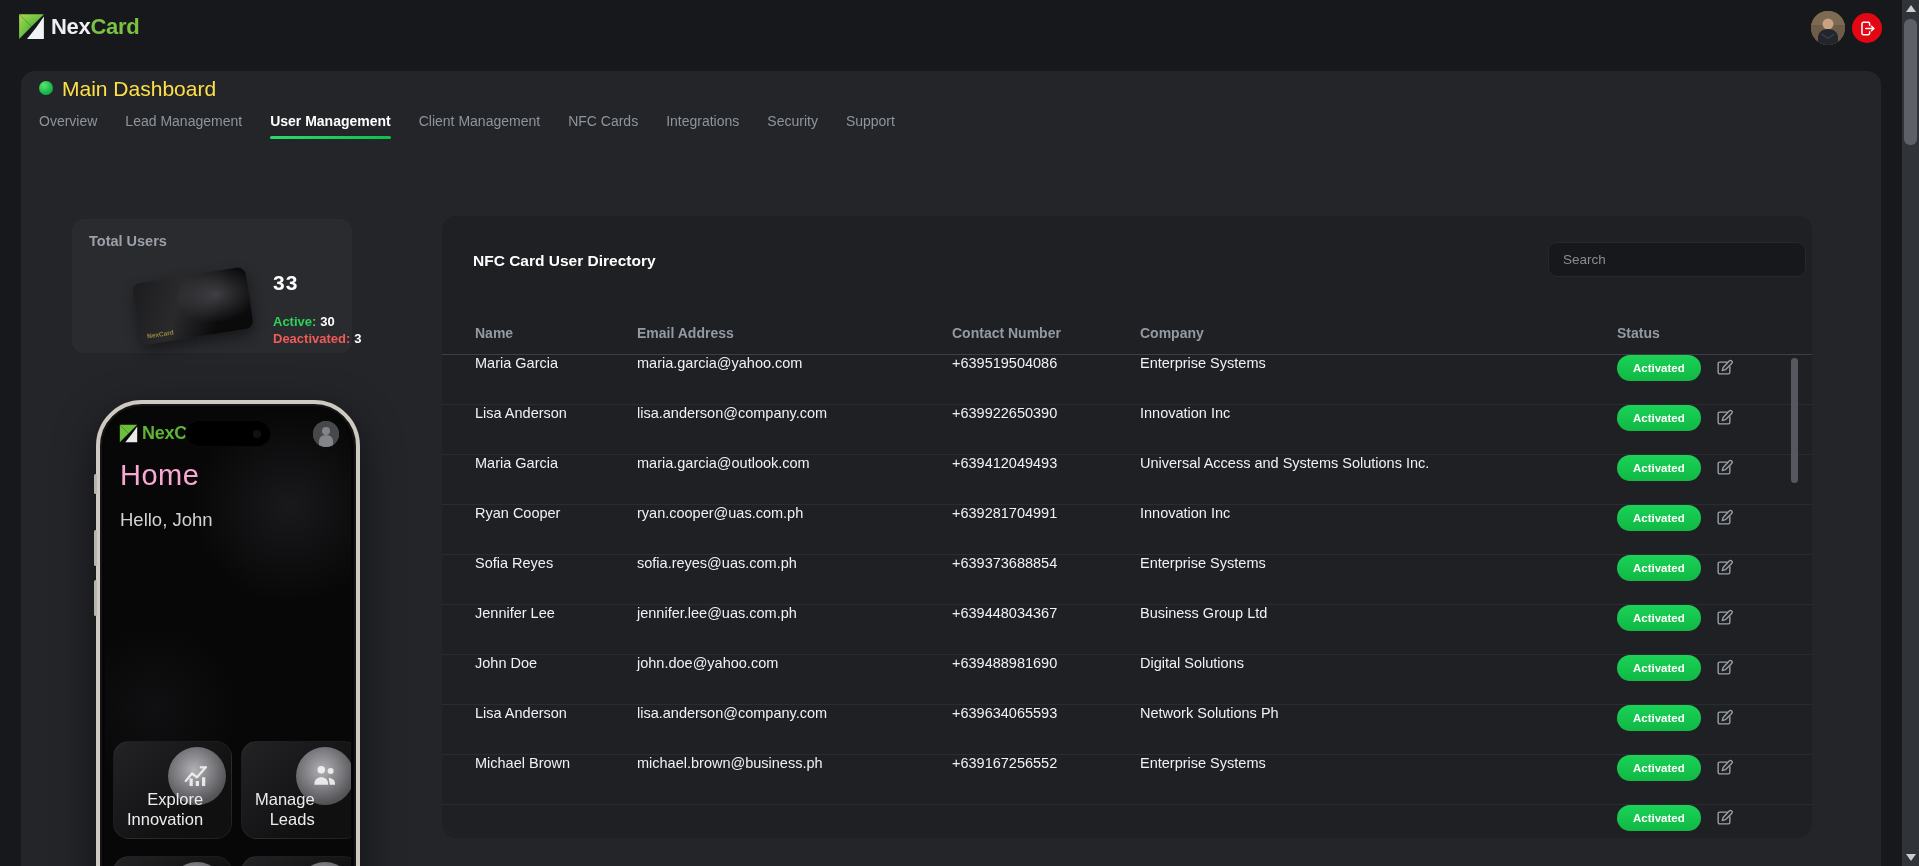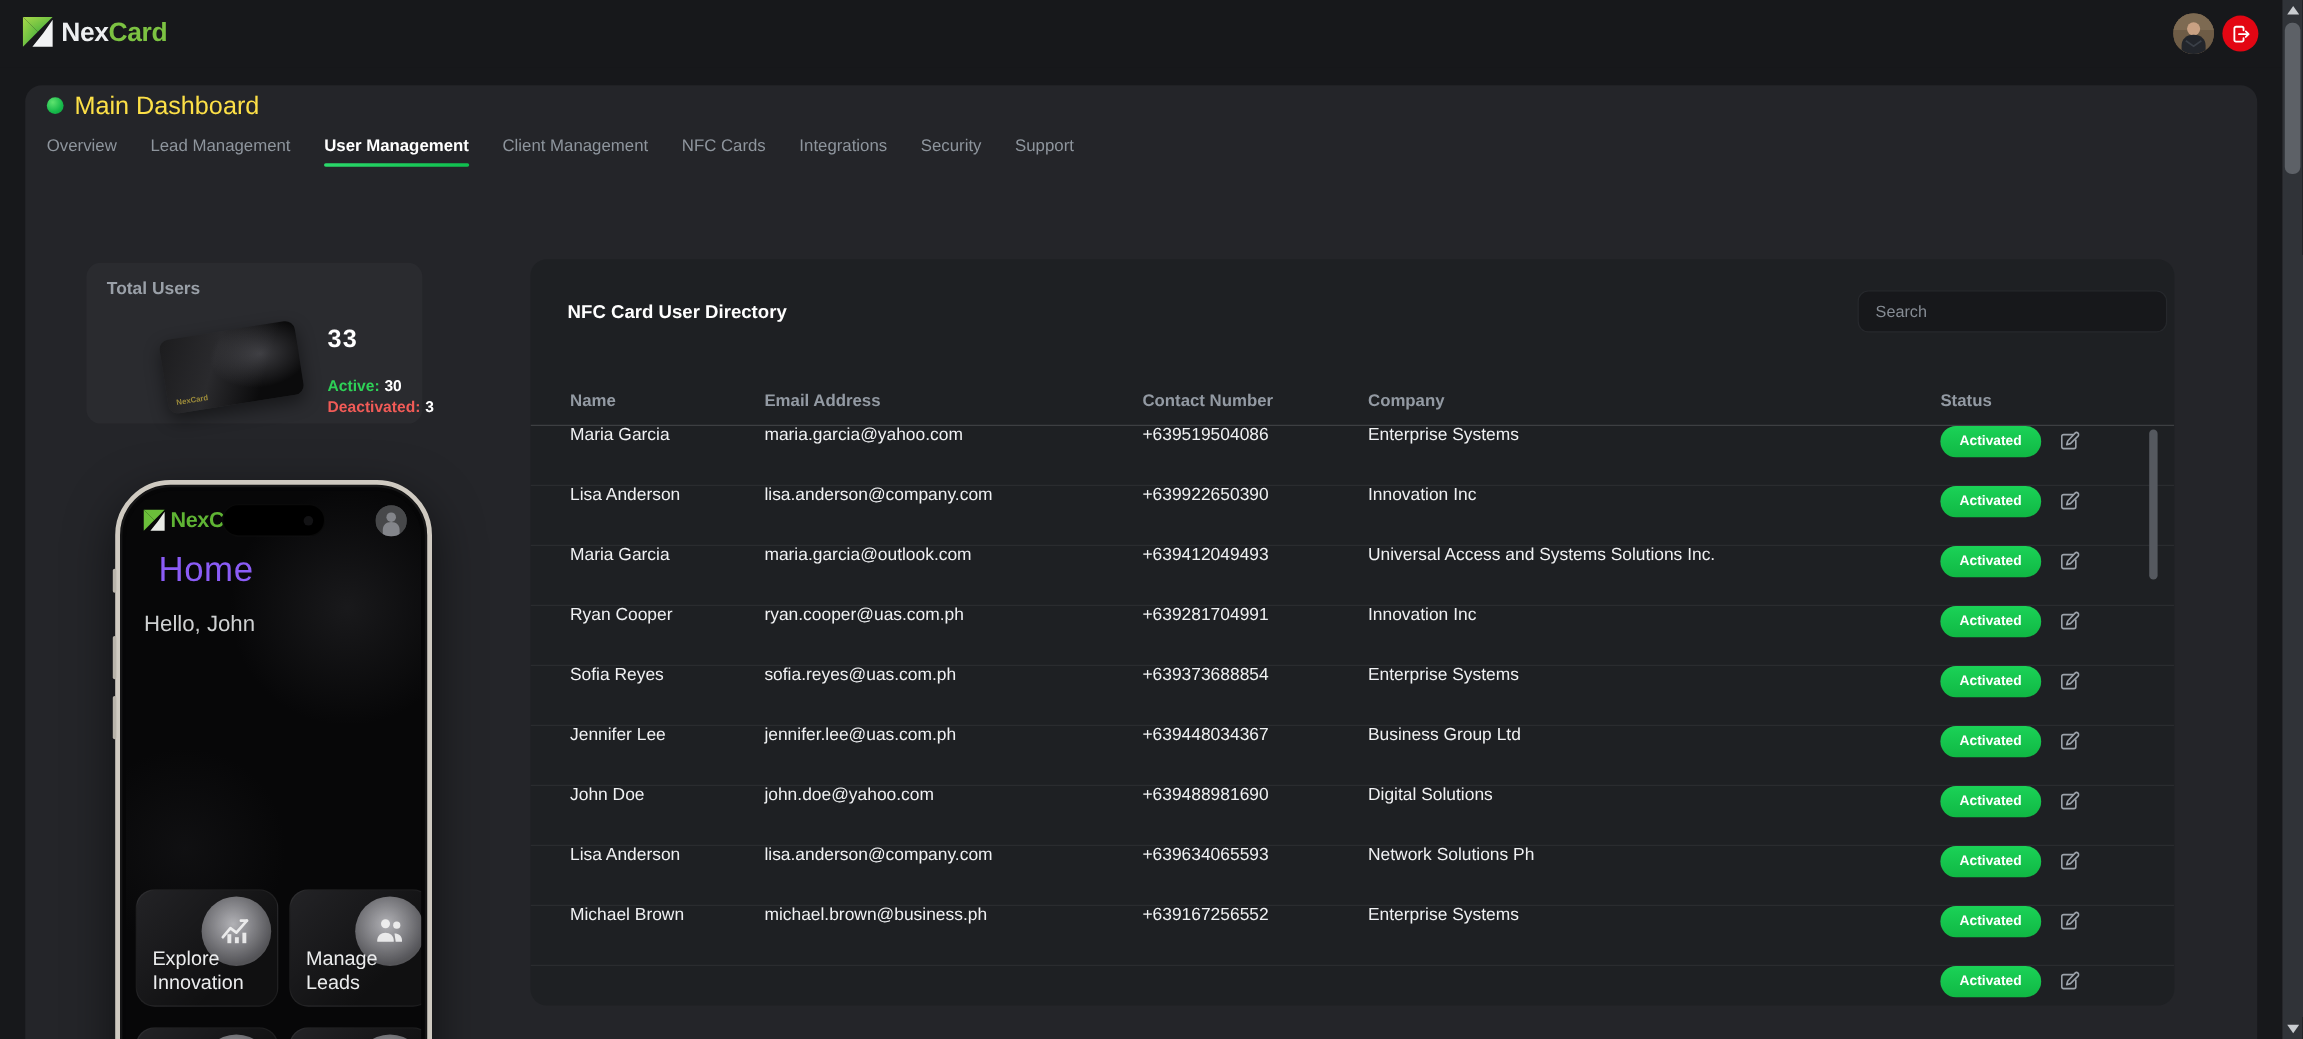--- a/index.html
+++ b/index.html
@@ -60,34 +60,34 @@
   .screen::before { content:""; position:absolute; inset:0;
     background:radial-gradient(circle 140px at 75% 18%, rgba(90,90,96,.22), transparent 70%),
                radial-gradient(circle 120px at 20% 55%, rgba(70,70,76,.14), transparent 70%); }
   .island { position:absolute; left:50%; transform:translateX(-50%); top:11px; width:86px; height:27px;
     background:#000; border-radius:15px; border:1px solid rgba(255,255,255,.04); z-index:3; }
   .island .cam { position:absolute; right:9px; top:9px; width:8px; height:8px; border-radius:50%; background:#121214; }
   .phone-logo { position:absolute; left:14px; top:14px; display:flex; align-items:center; gap:4px; z-index:2; }
   .phone-logo .t { font-size:18px; font-weight:700; color:#5fb434; letter-spacing:-0.3px; }
   .phone-avatar { position:absolute; right:12px; top:12px; width:26px; height:26px; border-radius:50%;
     overflow:hidden; background:#47484a; z-index:2; }
-  .phone-home { position:absolute; left:15px; top:50px; font-size:29px; font-weight:400; color:#8b5cf6; letter-spacing:.5px;margin-left:12px; }
+  .phone-home { position:absolute; left:15px; top:50px; font-size:29px; font-weight:400; color:#f9a8d4; letter-spacing:.5px; }
   .phone-hello { position:absolute; left:15px; top:100px; font-size:18.5px; color:#cfd1d2; }
   .cardbox { position:absolute; left:8px; right:8px; top:135px; height:162px; border-radius:22px;
     background:rgba(32,32,35,.55); border:1px solid rgba(255,255,255,.05); }
   .black-card { position:absolute; left:7px; right:7px; top:7px; bottom:26px; border-radius:16px;
     background:linear-gradient(130deg,#101011 0%,#17171a 45%,#0a0a0b 80%); overflow:hidden; }
   .black-card::after { content:""; position:absolute; inset:0;
     background:radial-gradient(ellipse 120px 60px at 80% 10%, rgba(110,110,118,.14), transparent 70%); }
   .nfc-waves { position:absolute; right:9px; top:8px; opacity:.75; }
   .card-brand { position:absolute; left:12px; bottom:10px; display:flex; align-items:center; gap:4px; }
   .card-brand .t { font-size:15px; font-weight:700; color:#5fb434; }
   .card-caption { position:absolute; left:0; right:0; bottom:6px; text-align:center;
     font-size:10.5px; color:#d3d4d5; letter-spacing:.2px; }
-  .tiles { position:absolute; left:8px; top:332px; display:flex; gap:9px; }
+  .tiles { position:absolute; left:8px; top:332px; display:flex; gap:9px;text-align:right; }
   .tile { position:relative; width:119px; height:98px; border-radius:16px; overflow:hidden;
     background:linear-gradient(135deg,#232326 0%,#101011 70%);
     border:1px solid rgba(255,255,255,.05); }
   .tile .glow-icon { position:absolute; right:5px; top:5px; width:58px; height:58px; border-radius:50%;
     background:radial-gradient(circle at 45% 40%, rgba(205,205,210,.85), rgba(140,140,146,.55) 70%);
     filter:blur(.6px); display:flex; align-items:center; justify-content:center; }
   .tile .tile-label { position:absolute; left:13px; bottom:9px; font-size:16.5px; line-height:1.22; color:#ebeced; }
   .tiles-partial { position:absolute; left:8px; top:447px; display:flex; gap:9px; }
   .tiles-partial .tile { height:80px; }
   

